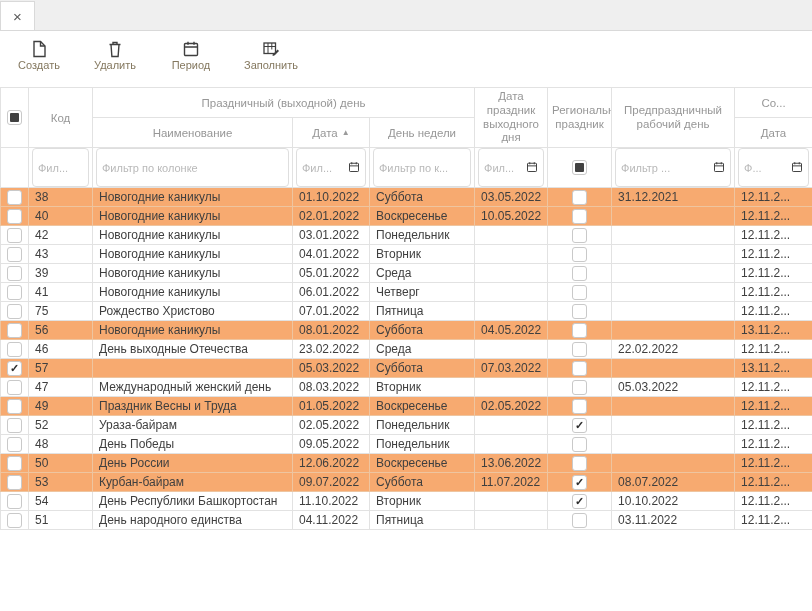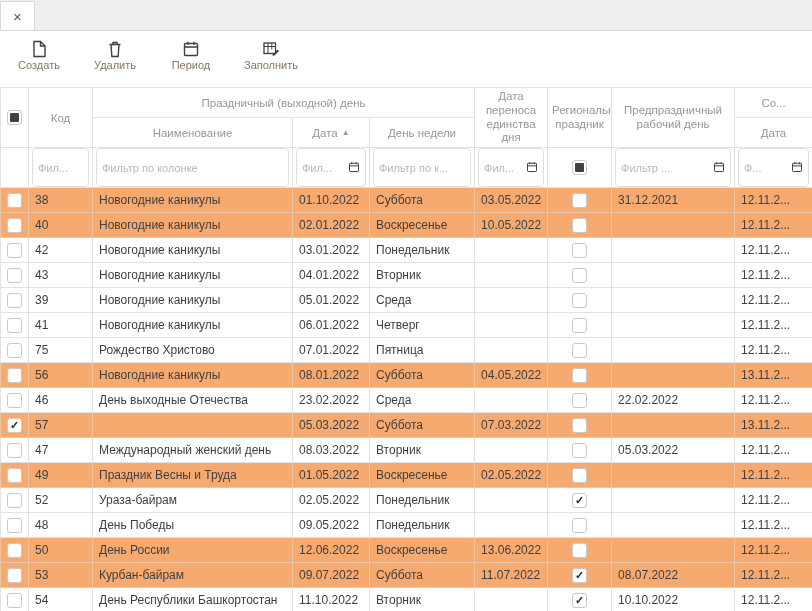--- a/index.html
+++ b/index.html
@@ -22,21 +22,21 @@
   
   .gridwrap{width:812px;overflow:hidden;}
   table{border-collapse:collapse;table-layout:fixed;width:812px;font-size:12px;}
   th,td{border:1px solid #e2e2e2;padding:0 6px;overflow:hidden;white-space:nowrap;box-sizing:border-box;}
   thead th{font-weight:normal;color:#979797;font-size:11.5px;text-align:center;background:#fff;vertical-align:middle;}
   th.multi{white-space:normal;line-height:1.2;padding:2px 4px;}
   tr.bandrow th{height:22px;}
   tr.headrow th{height:22px;}
   tr.frow th{height:31px;padding:0 3px;}
   .sort{font-size:8px;color:#9a9a9a;margin-left:4px;vertical-align:2px;}
-  tr.data{height:25px;}
+  tr.data{height:19px;}
   tr.data td{color:#3f3f3f;}
   tr.data td.center,th.cbcol,td.cbcol{text-align:center;padding:0;}
   tr.hl td{background:#f7aa70;border-color:#eec5a0;}
   
   .finput{
     display:flex;align-items:center;gap:3px;border:1px solid #dedede;border-radius:4px;
     height:21px;padding:8px 5px;background:#fff;overflow:hidden;
   }
   .finput input{
     flex:1;min-width:0;border:0;outline:0;padding:0;background:transparent;
@@ -118,21 +118,21 @@
         <col style="width:123px">
         <col style="width:78px">
   </colgroup>
   <thead>
     <tr class="bandrow">
       <th rowspan="2" class="cbcol">
         <span class="cb indet"></span>
       </th>
       <th rowspan="2">Код</th>
       <th colspan="3">Праздничный (выходной) день</th>
-      <th rowspan="2" class="multi">Дата переноса единства дня</th>
+      <th rowspan="2" class="multi">Дата праздник выходного дня</th>
       <th rowspan="2" class="multi">Региональный праздник</th>
       <th rowspan="2" class="multi">Предпраздничный рабочий день</th>
       <th>Со...</th>
     </tr>
     <tr class="headrow">
       <th>Наименование</th>
       <th>
         <span>Дата</span><span class="sort">▲</span>
       </th>
       <th>День недели</th>

